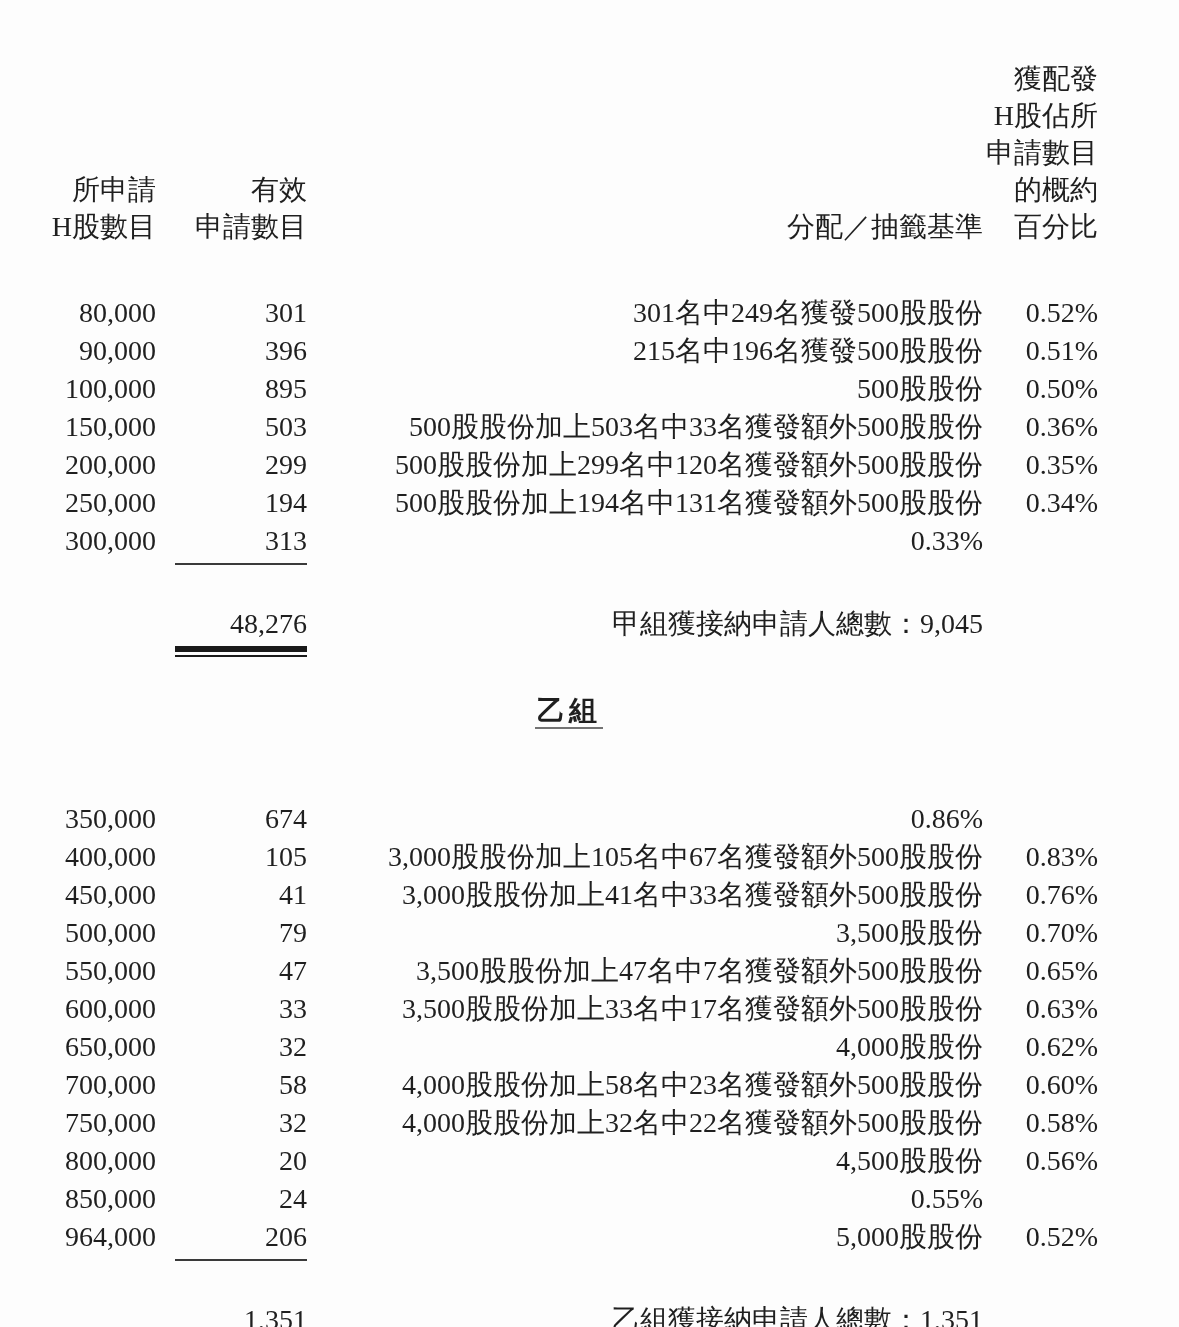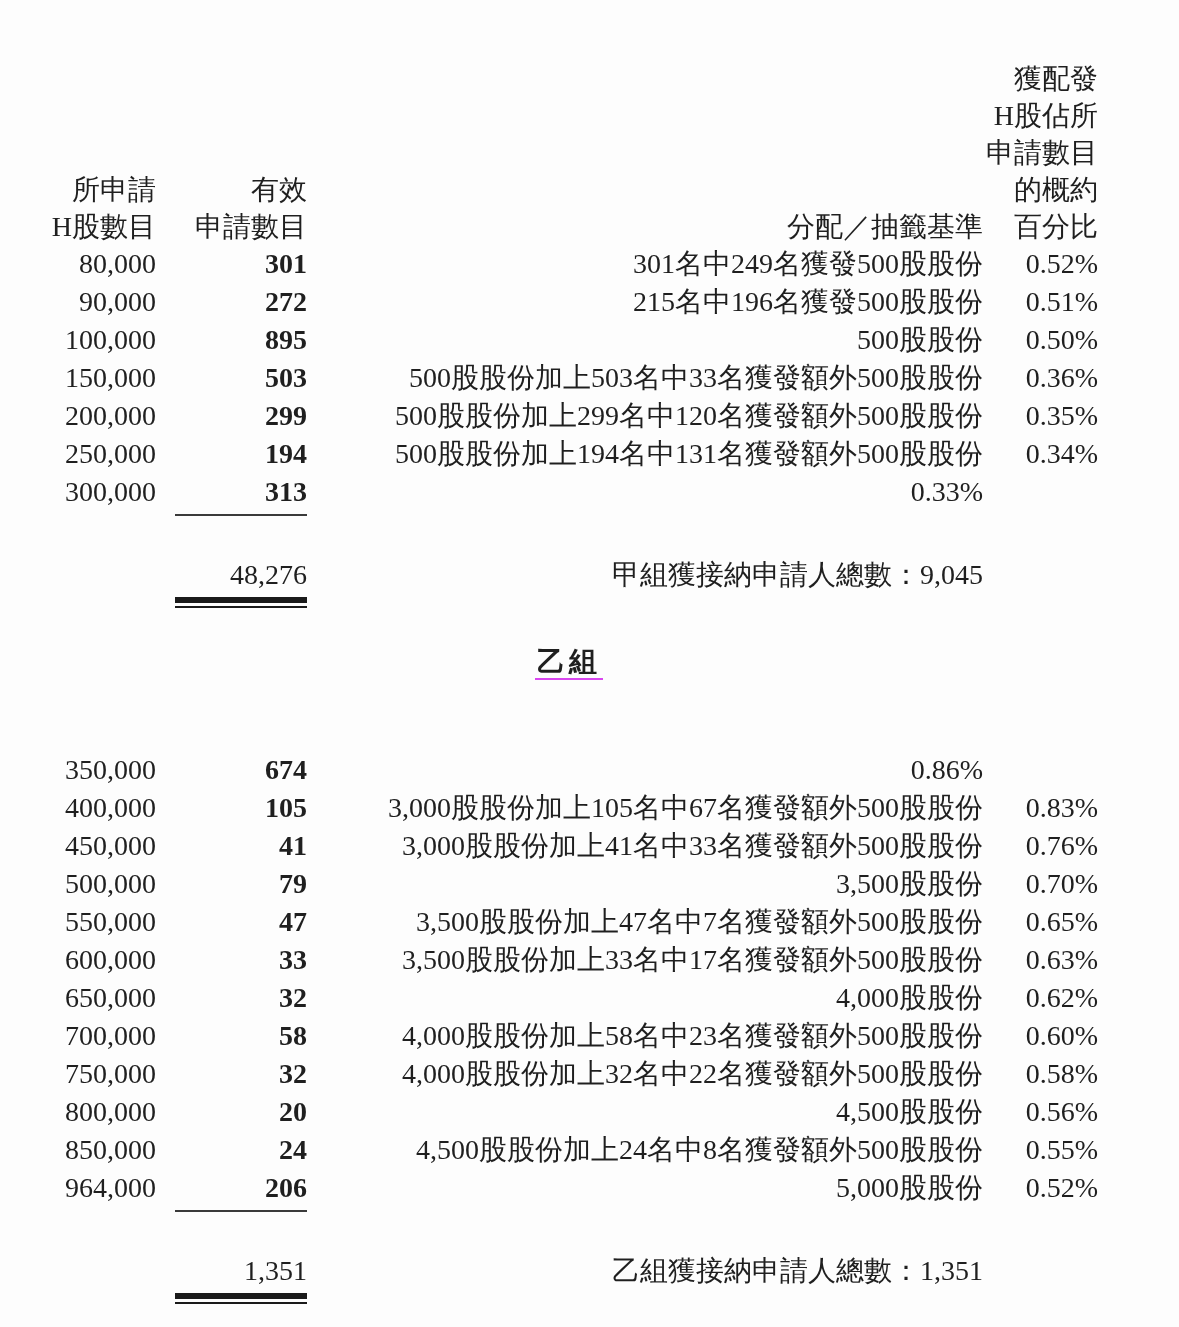--- a/index.html
+++ b/index.html
@@ -20,32 +20,32 @@
   .content {
     padding: 60px 81px 0 40px; 
   }
   .grid {
     display: grid;
     grid-template-columns: 116px 151px 1fr 115px;
     align-items: end;
   }
   .cell { min-height: 1px; }
   .c1 { text-align: right; }
-  .c2 { text-align: right; font-weight: bold; }
+  .c2 { text-align: right; }
   .c3 { text-align: right; padding-left: 37px; }
   .c4 { text-align: right; }
   .bold { font-weight: 400; }
 
   
   .thead { line-height: 37px; }
   .thead .cell div { line-height: 37px; }
 
   
   .tbody .row { line-height: 38px; align-items: baseline; }
-  .tbody-a { }
+  .tbody-a { margin-top: 49px; }
   .tbody-b { margin-top: 71px; }
 
   
   .subtotal-row { line-height: 38px; align-items: baseline; }
   .subtotal-a { margin-top: 40px; }
   .subtotal-b { margin-top: 40px; }
 
   
   .rule-wrap { display: block; }
   .rule-single {
@@ -66,21 +66,21 @@
   
   .group-heading {
     margin-top: 38px;
     text-align: center;
   }
   .group-heading span {
     display: inline-block;
     font-weight: 700;
     line-height: 30px;
     padding: 0 2px 1px 2px;
-    border-bottom: 2px solid #d946ef;
+    border-bottom: 2px solid #737373;
     letter-spacing: 4px;
   }
 </style>
 </head>
 <body>
 
 <div class="page">
   <div class="content">
 
     <div class="grid thead">
@@ -106,21 +106,21 @@
 
         <div class="grid row">
           <div class="cell c1">80,000</div>
           <div class="cell c2">301</div>
           <div class="cell c3">301名中249名獲發500股股份</div>
           <div class="cell c4">0.52%</div>
         </div>
 
         <div class="grid row">
           <div class="cell c1">90,000</div>
-          <div class="cell c2">272</div>
+          <div class="cell c2">396</div>
           <div class="cell c3">215名中196名獲發500股股份</div>
           <div class="cell c4">0.51%</div>
         </div>
 
         <div class="grid row">
           <div class="cell c1">100,000</div>
           <div class="cell c2">895</div>
           <div class="cell c3">500股股份</div>
           <div class="cell c4">0.50%</div>
         </div>
@@ -239,21 +239,20 @@
         <div class="grid row">
           <div class="cell c1">800,000</div>
           <div class="cell c2">20</div>
           <div class="cell c3">4,500股股份</div>
           <div class="cell c4">0.56%</div>
         </div>
 
         <div class="grid row">
           <div class="cell c1">850,000</div>
           <div class="cell c2">24</div>
-          <div class="cell c3">4,500股股份加上24名中8名獲發額外500股股份</div>
           <div class="cell c4">0.55%</div>
         </div>
 
         <div class="grid row">
           <div class="cell c1">964,000</div>
           <div class="cell c2">206</div>
           <div class="cell c3">5,000股股份</div>
           <div class="cell c4">0.52%</div>
         </div>
       </div>

